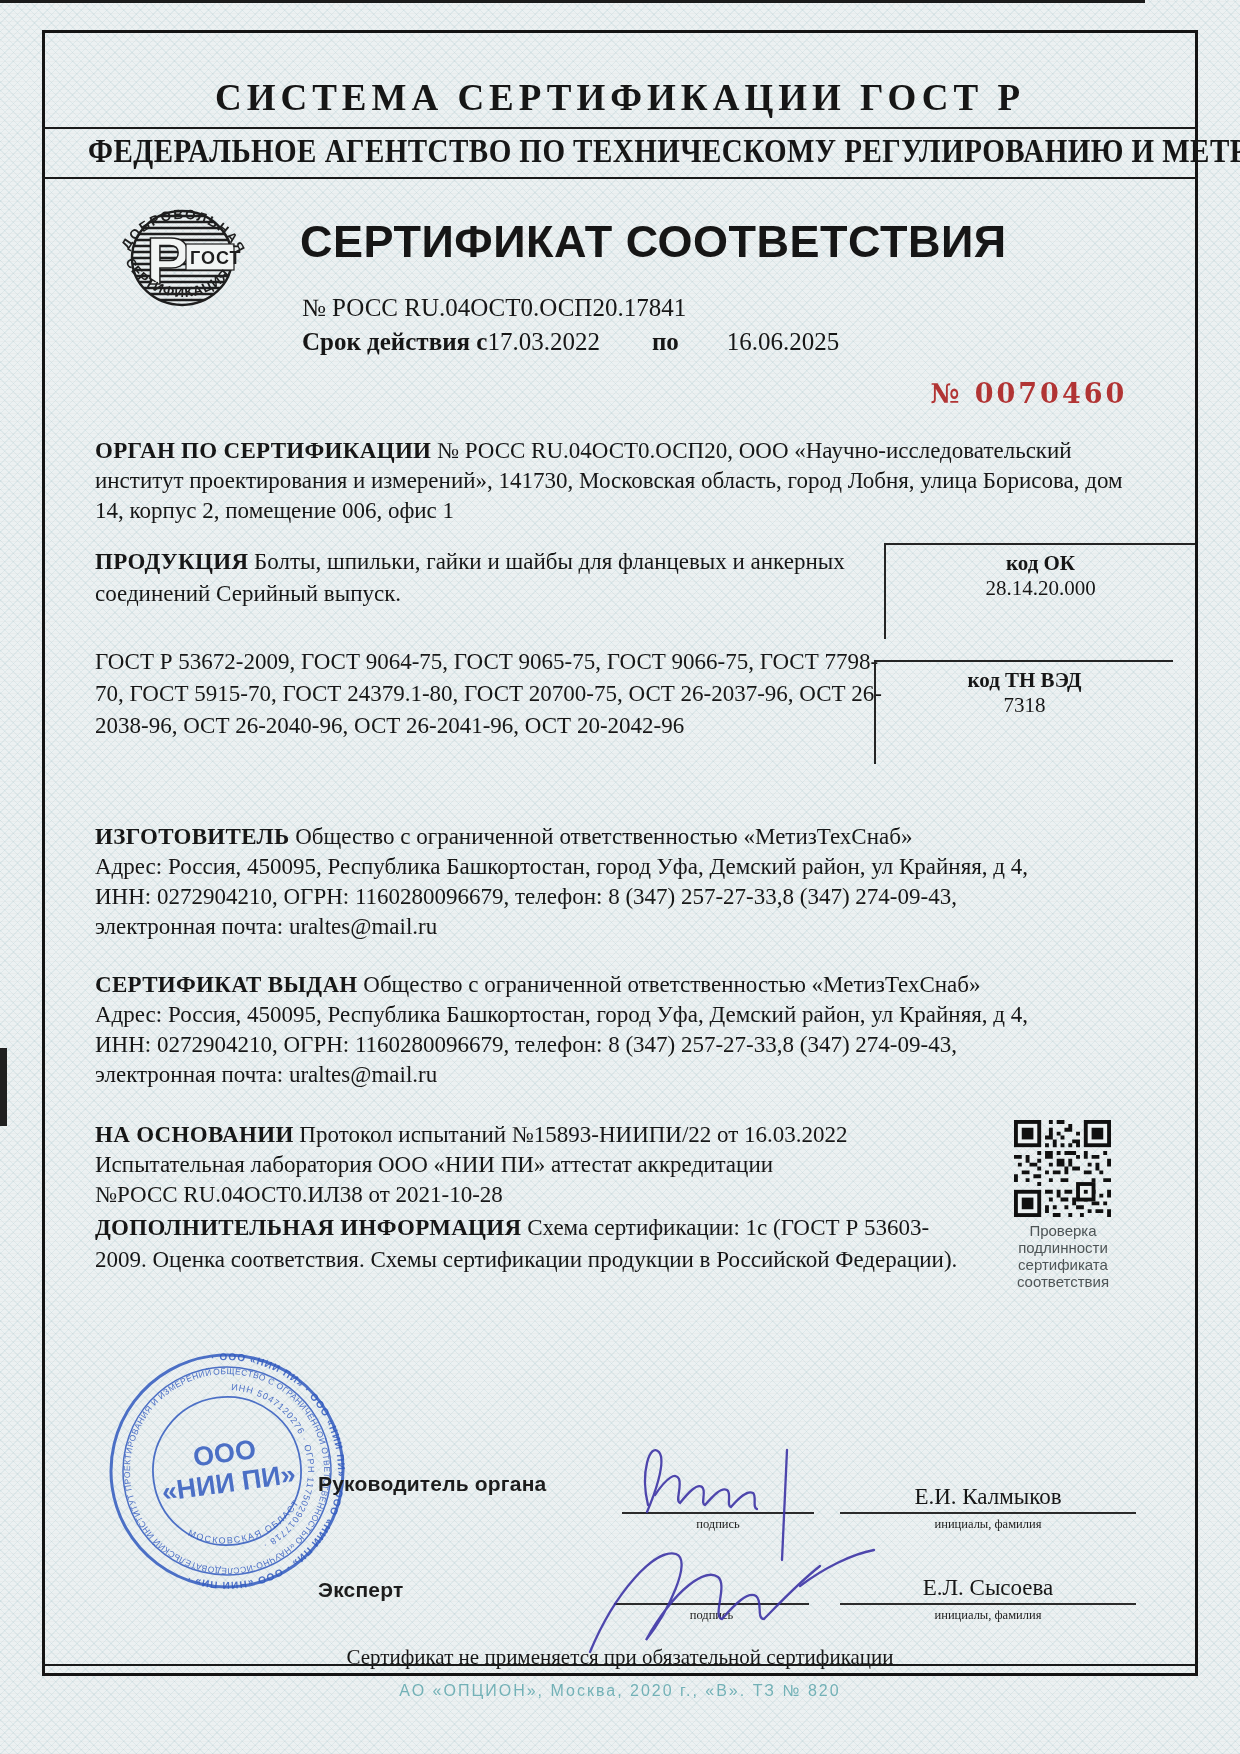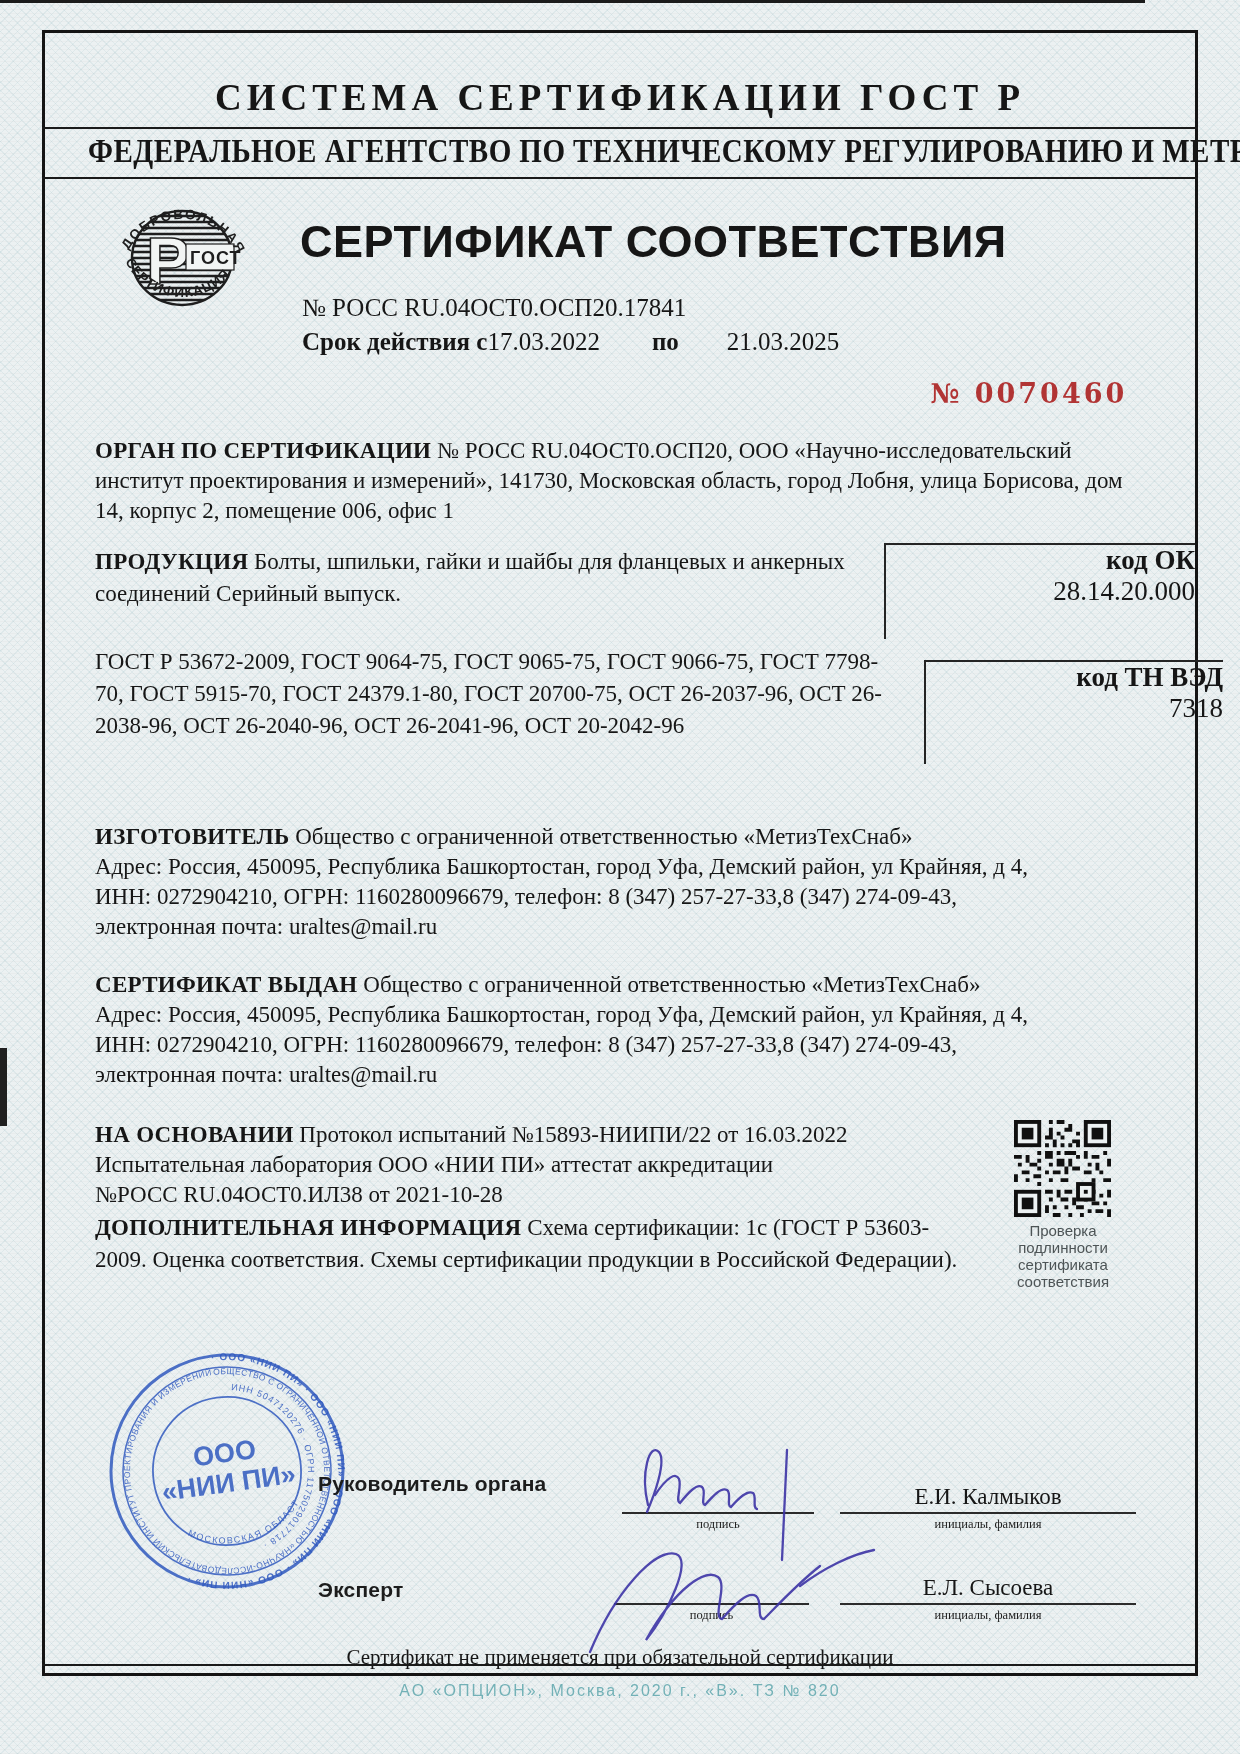--- a/index.html
+++ b/index.html
@@ -20,21 +20,21 @@
   .hdr2{display:inline-block;transform:scaleX(.88);transform-origin:center;font-size:33px;font-weight:bold;letter-spacing:0.5px;white-space:nowrap;}
   .title{left:300px;top:216px;font-family:"Liberation Sans", sans-serif;font-size:45px;font-weight:bold;letter-spacing:0.5px;white-space:nowrap;}
   .certnum{left:302px;top:294px;font-size:25px;white-space:nowrap;}
   .validity{left:302px;top:328px;font-size:25px;white-space:nowrap;}
   .validity b{font-weight:bold;}
   .validity .gap1{} .validity .gap2{margin-left:52px;} .validity .gap3{margin-left:48px;}
   .formnum{left:930px;top:378px;font-family:"DejaVu Serif", serif;font-size:27px;font-weight:bold;letter-spacing:3px;color:#b13434;white-space:nowrap;}
   .para{font-size:23px;line-height:30px;}
   .para b{font-weight:bold;letter-spacing:0.3px;}
   .prelines{white-space:pre-line;}
-  .codebox{border-top:2px solid #242424;border-left:2px solid #242424;box-sizing:border-box;text-align:right;font-size:27px;}
+  .codebox{border-top:2px solid #242424;border-left:2px solid #242424;box-sizing:border-box;text-align:center;font-size:21px;padding-top:6px;}
   .codebox .cl{font-weight:bold;}
   .qr-caption{font-family:"Liberation Sans", sans-serif;font-size:15px;line-height:17px;color:#4d5456;text-align:center;}
   .siglabel{font-family:"Liberation Sans", sans-serif;font-weight:bold;font-size:21px;color:#1c1c1c;letter-spacing:0.2px;white-space:nowrap;}
   .sigline{height:2px;background:#2b2b2b;}
   .sigcap{font-size:12.5px;text-align:center;color:#222;}
   .signame{font-size:23px;text-align:center;white-space:nowrap;}
   .note{left:0;top:1645px;width:100%;text-align:center;font-size:21px;}
   .tiny{left:0;top:1682px;width:100%;text-align:center;font-family:"Liberation Sans", sans-serif;font-size:16px;letter-spacing:2px;color:#5fa7ad;opacity:.85;filter:blur(.3px);}
   .scan-top{left:0;top:0;width:1145px;height:3px;background:#1b1b1b;}
   .scan-left{left:0;top:1048px;width:7px;height:78px;background:#202020;}
@@ -92,42 +92,42 @@
       <textPath href="#arcTop" startOffset="8%">ДОБРОВОЛЬНАЯ</textPath>
     </text>
     <text font-size="13.5" font-weight="bold" fill="#1e1e1e" letter-spacing="1">
       <textPath href="#arcBot" startOffset="6%">СЕРТИФИКАЦИЯ</textPath>
     </text>
   </svg>
 
   <div class="abs title">СЕРТИФИКАТ СООТВЕТСТВИЯ</div>
   <div class="abs certnum">№ РОСС RU.04ОСТ0.ОСП20.17841</div>
   <div class="abs validity">
-    <b>Срок действия с</b><span class="gap1">17.03.2022</span><b class="gap2">по</b><span class="gap3">21.03.2025</span>
+    <b>Срок действия с</b><span class="gap1">17.03.2022</span><b class="gap2">по</b><span class="gap3">16.06.2025</span>
   </div>
   <div class="abs formnum">№ 0070460</div>
 
   <div class="abs para" style="left:95px;top:436px;width:1060px">
     <b>ОРГАН ПО СЕРТИФИКАЦИИ</b>
     <span>№ РОСС RU.04ОСТ0.ОСП20, ООО «Научно-исследовательский институт проектирования и измерений», 141730, Московская область, город Лобня, улица Борисова, дом 14, корпус 2, помещение 006, офис 1</span>
   </div>
 
   <div class="abs para" style="left:95px;top:546px;width:765px;line-height:32px">
     <b>ПРОДУКЦИЯ</b>
     <span>Болты, шпильки, гайки и шайбы для фланцевых и анкерных соединений  Серийный выпуск.</span>
   </div>
   <div class="abs codebox" style="left:884px;top:543px;width:311px;height:96px">
     <div class="cl">код ОК</div>
     <div>28.14.20.000</div>
   </div>
 
   <div class="abs para" style="left:95px;top:643px;width:800px">
     <div style="margin-top:3px;line-height:32px">ГОСТ Р 53672-2009, ГОСТ 9064-75, ГОСТ 9065-75, ГОСТ 9066-75, ГОСТ 7798-70, ГОСТ 5915-70, ГОСТ 24379.1-80, ГОСТ 20700-75, ОСТ 26-2037-96, ОСТ 26-2038-96, ОСТ 26-2040-96, ОСТ 26-2041-96, ОСТ 20-2042-96</div>
   </div>
-  <div class="abs codebox" style="left:924px;top:660px;width:299px;height:104px">
+  <div class="abs codebox" style="left:874px;top:660px;width:299px;height:104px">
     <div class="cl">код ТН ВЭД</div>
     <div>7318</div>
   </div>
 
   <div class="abs para prelines" style="left:95px;top:792px;width:1070px">
     <b>ИЗГОТОВИТЕЛЬ</b> <span>Общество с ограниченной ответственностью «МетизТехСнаб»
 Адрес: Россия, 450095, Республика Башкортостан, город Уфа, Демский район, ул Крайняя, д 4,
 ИНН: 0272904210, ОГРН: 1160280096679, телефон: 8 (347) 257-27-33,8 (347) 274-09-43,
 электронная почта: uraltes@mail.ru</span>
   </div>

